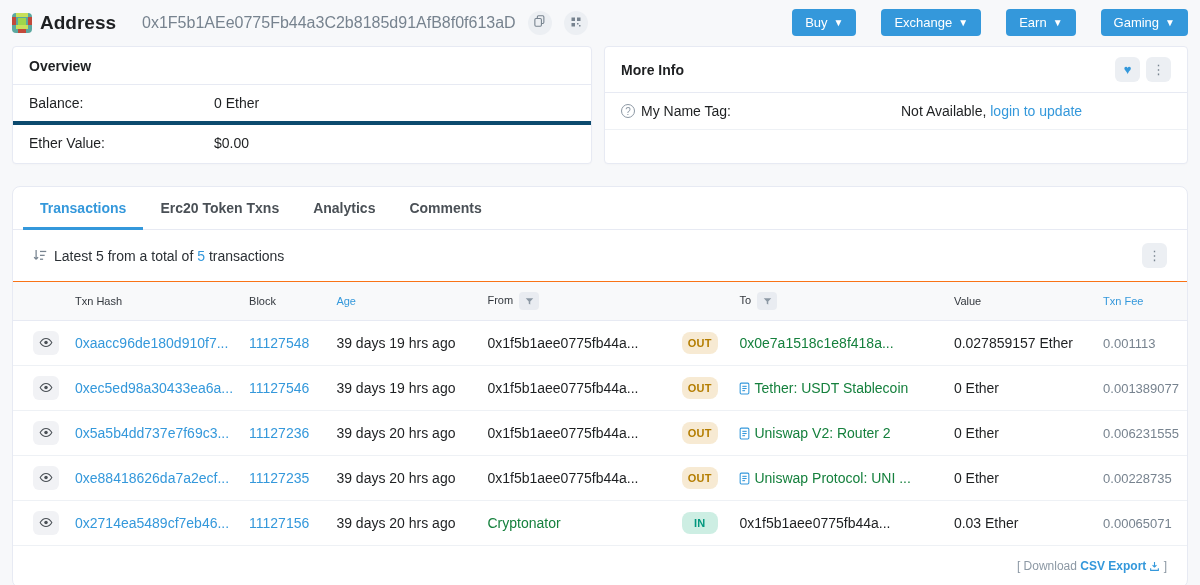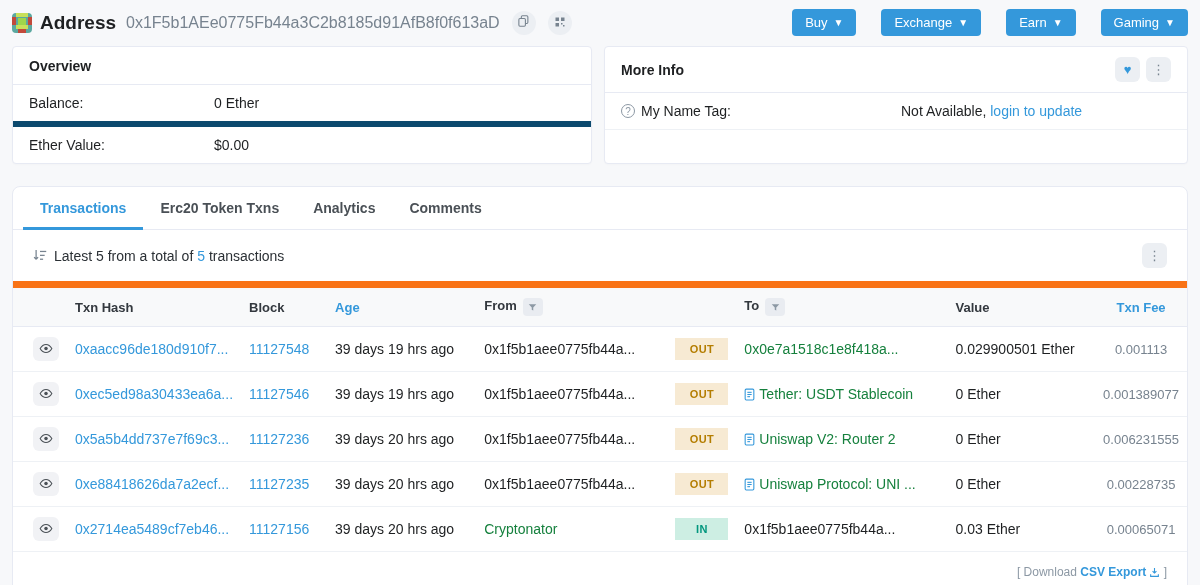--- a/index.html
+++ b/index.html
@@ -10,21 +10,21 @@
     color: #1e2022;
     font-size: 14px;
   }
   .wrap { padding: 0 12px; }
 
   
   .topbar { display: flex; align-items: center; justify-content: space-between; padding: 9px 0 10px 0; }
   .title-group { display: flex; align-items: center; gap: 8px; }
   .identicon { width: 20px; height: 20px; border-radius: 4px; overflow: hidden; flex: 0 0 auto; }
   .page-title { font-size: 19px; font-weight: 700; color: #1e2022; }
-  .page-address { font-size: 16px; color: #77838f; margin-left: 2px; }
+  .page-address { font-size: 16px; color: #77838f; margin-left: 18px; }
   .mini-btn {
     width: 24px; height: 24px; border-radius: 50%; background: #eceff3;
     display: inline-flex; align-items: center; justify-content: center;
     margin-left: 4px; cursor: pointer; border: none;
   }
   .nav-btns { display: flex; gap: 25px; }
   .blue-btn {
     background: #3498db; color: #fff; border: none; border-radius: 4px;
     font-size: 13px; padding: 6px 13px; cursor: pointer; font-family: inherit;
     display: inline-flex; align-items: center; gap: 6px;
@@ -45,21 +45,21 @@
   }
   .card-title { font-size: 14px; font-weight: 700; color: #1e2022; }
   .hdr-actions { display: flex; gap: 6px; }
   .sq-btn {
     min-width: 25px; height: 25px; border-radius: 6px; background: #eceff3; border: none;
     display: inline-flex; align-items: center; justify-content: center; cursor: pointer;
     color: #77838f; font-size: 13px; padding: 0 6px;
   }
   .heart { color: #3498db; font-size: 13px; line-height: 1; }
   .kv-row { display: flex; align-items: center; padding: 10px 16px; }
-  .kv-row + .kv-row { border-top: 6px solid #0c4a6e; }
+  .kv-row + .kv-row { border-top: 4px solid #0c4a6e; }
   .kv-label { width: 185px; color: #1e2022; display: flex; align-items: center; gap: 6px; }
   .kv-value { color: #1e2022; }
   .qmark {
     width: 14px; height: 14px; border: 1px solid #8c98a4; border-radius: 50%;
     color: #8c98a4; font-size: 10px; display: inline-flex; align-items: center; justify-content: center;
     flex: 0 0 auto;
   }
   .mi-label { width: 280px; }
   a.link, .link { color: #3498db; text-decoration: none; cursor: pointer; }
 
@@ -71,47 +71,47 @@
     cursor: pointer; border-bottom: 3px solid transparent; margin-bottom: -1px;
   }
   .tab.active { color: #3498db; border-bottom-color: #3498db; }
 
   .summary-row { display: flex; align-items: center; justify-content: space-between; padding: 13px 20px; }
   .summary-left { display: flex; align-items: center; gap: 7px; color: #2b3035; font-size: 14px; }
   .sort-icon { color: #77838f; display: inline-flex; }
 
   table { width: 100%; border-collapse: collapse; font-size: 14px; }
   thead th {
-    background: #f8f9fa; border-top: 7px solid #f97316; border-bottom: 1px solid #e7eaf3;
-    text-align: left; font-weight: 700; color: #33383e; padding: 10px 8px; font-size: 13px;
+    background: #f8f9fa; border-top: 1px solid #f97316; border-bottom: 1px solid #e7eaf3;
+    text-align: left; font-weight: 400; color: #33383e; padding: 10px 8px; font-size: 11px;
   }
   thead th.th-blue { color: #3498db; cursor: pointer; }
   th .filter-btn {
     width: 20px; height: 18px; background: #e9ecf1; border: none; border-radius: 4px;
     display: inline-flex; align-items: center; justify-content: center; margin-left: 6px;
     vertical-align: middle; cursor: pointer;
   }
   tbody td { padding: 10px 8px; border-bottom: 1px solid #eef1f5; white-space: nowrap; }
   .col-eye { width: 48px; padding-left: 20px; }
   .col-hash { width: 168px; }
   .col-block { width: 88px; }
   .col-age { width: 152px; }
   .col-from { width: 196px; }
   .col-dir { width: 58px; }
   .col-to { width: 216px; }
   .col-value { width: 150px; }
-  .col-fee { width: auto; text-align: center; }
+  .col-fee { width: auto; }
 
   .eye-btn {
     width: 26px; height: 24px; background: #f1f2f5; border: none; border-radius: 6px;
     display: inline-flex; align-items: center; justify-content: center; cursor: pointer;
   }
   .badge {
-    display: inline-block; width: 53px; text-align: center; font-size: 11px; font-weight: 700;
-    padding: 5px 0; border-radius: 0; letter-spacing: 0.3px;
+    display: inline-block; width: 36px; text-align: center; font-size: 11px; font-weight: 700;
+    padding: 5px 0; border-radius: 8px; letter-spacing: 0.3px;
   }
   .badge.out { background: #f7ead3; color: #b47d00; }
   .badge.in  { background: #cdeee3; color: #02977e; }
   .to-text, .from-text { color: #1e2022; }
   .to-text.islink, .from-text.link { color: #15803d; cursor: pointer; }
   .fee { color: #77838f; font-size: 13px; }
   .contract-icon { display: inline-flex; vertical-align: -2px; margin-right: 4px; }
 
   .table-footer {
     padding: 13px 20px 14px 20px; text-align: right; font-size: 12px; color: #8c98a4;
@@ -282,21 +282,21 @@
                     <path d="M12 2C6 2 2 9 2 9s4 7 10 7 10-7 10-7-4-7-10-7z" fill="none" stroke="#4a5056" stroke-width="1.8"></path>
                     <circle cx="12" cy="9" r="3" fill="#4a5056"></circle>
                   </svg></span>
               </button></td>
           <td class="col-hash"><span class="link">0xaacc96de180d910f7...</span></td>
           <td class="col-block"><span class="link">11127548</span></td>
           <td class="col-age">39 days 19 hrs ago</td>
           <td class="col-from"><span class="from-text">0x1f5b1aee0775fb44a...</span></td>
           <td class="col-dir"><span class="badge out">OUT</span></td>
           <td class="col-to"><span class="to-text islink">0x0e7a1518c1e8f418a...</span></td>
-          <td class="col-value">0.029900501 Ether</td>
+          <td class="col-value">0.027859157 Ether</td>
           <td class="col-fee"><span class="fee">0.001113</span></td>
         </tr>
         <tr>
           <td class="col-eye"><button class="eye-btn">
                 <span><svg width="14" height="11" viewBox="0 0 24 18">
                     <path d="M12 2C6 2 2 9 2 9s4 7 10 7 10-7 10-7-4-7-10-7z" fill="none" stroke="#4a5056" stroke-width="1.8"></path>
                     <circle cx="12" cy="9" r="3" fill="#4a5056"></circle>
                   </svg></span>
               </button></td>
           <td class="col-hash"><span class="link">0xec5ed98a30433ea6a...</span></td>

